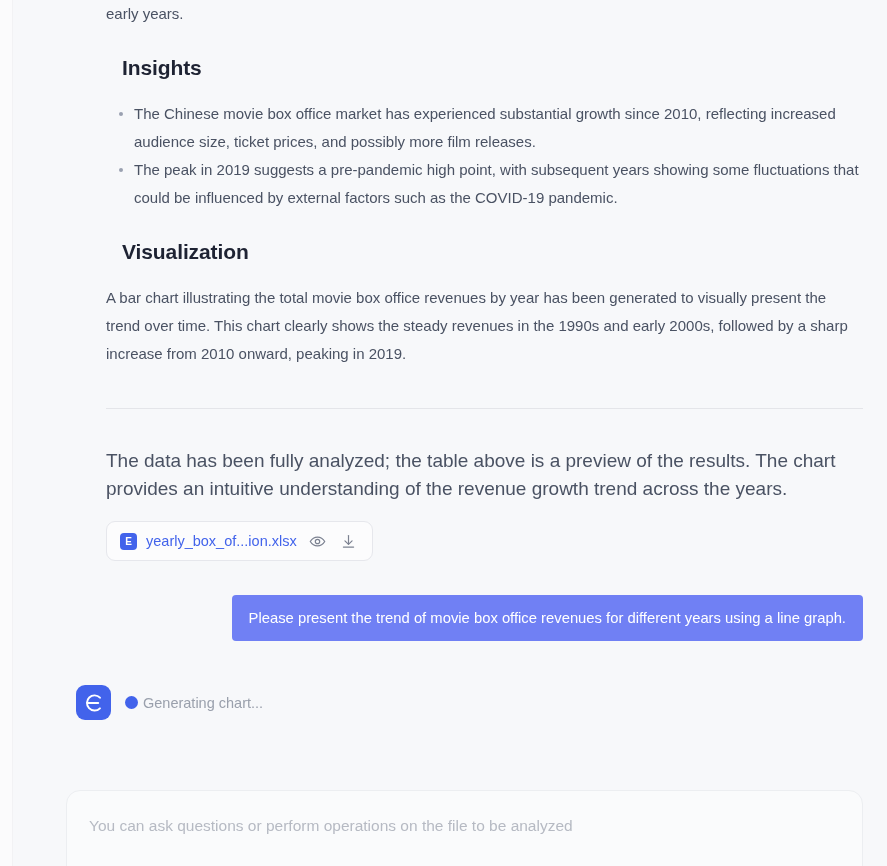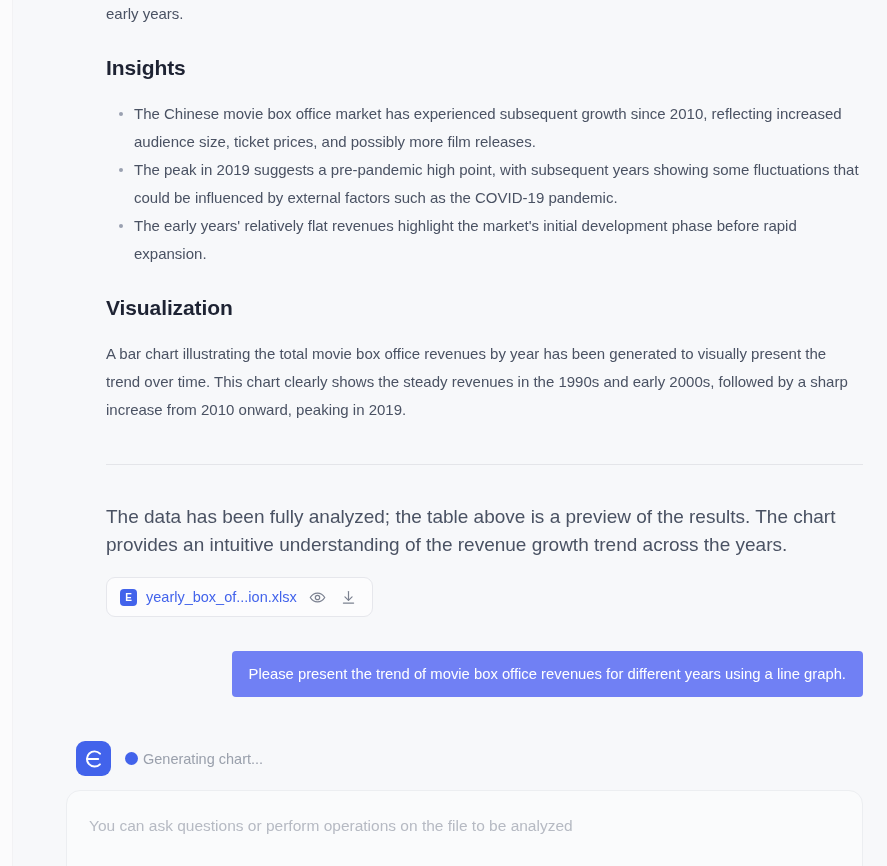--- a/index.html
+++ b/index.html
@@ -50,21 +50,21 @@
     color: #4a5263;
     padding-top: 0;
     margin: 0 0 0 0;
     height: 28px;
   }
   h2.section-heading {
     font-size: 21px;
     line-height: 28px;
     font-weight: bold;
     color: #1e2333;
-    margin: 26px 0 18px 0;
+    margin: 26px 0 18px 16px;
     letter-spacing: -0.1px;
   }
   ul.insights-list {
     margin: 0;
     padding: 0 0 0 28px;
     list-style: none;
   }
   ul.insights-list li {
     position: relative;
     font-size: 15px;
@@ -225,29 +225,25 @@
 
     <div class="content">
 
       <div class="clipped-line">early years.</div>
 
       <h2 class="section-heading">Insights</h2>
 
       <ul class="insights-list">
         <li>
           <span class="bullet"></span>
-          <span>The Chinese movie box office market has experienced subsequent growth since 2010, reflecting increased audience size, ticket prices, and possibly more film releases.</span>
+          <span>The Chinese movie box office market has experienced substantial growth since 2010, reflecting increased audience size, ticket prices, and possibly more film releases.</span>
         </li>
         <li>
           <span class="bullet"></span>
           <span>The peak in 2019 suggests a pre-pandemic high point, with subsequent years showing some fluctuations that could be influenced by external factors such as the COVID-19 pandemic.</span>
-        </li>
-        <li>
-          <span class="bullet"></span>
-          <span>The early years' relatively flat revenues highlight the market's initial development phase before rapid expansion.</span>
         </li>
       </ul>
 
       <h2 class="section-heading">Visualization</h2>
 
       <p class="body-text">A bar chart illustrating the total movie box office revenues by year has been generated to visually present the trend over time. This chart clearly shows the steady revenues in the 1990s and early 2000s, followed by a sharp increase from 2010 onward, peaking in 2019.</p>
 
     </div>
 
     <div class="divider"></div>

